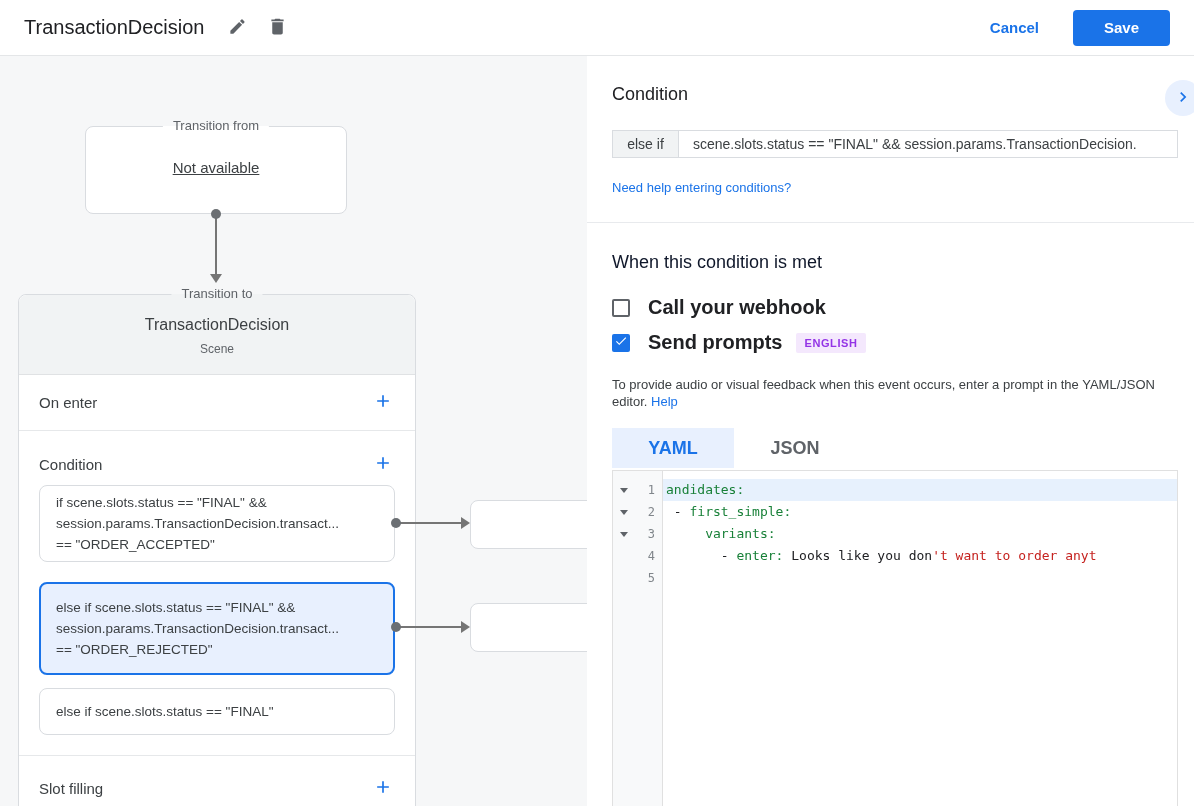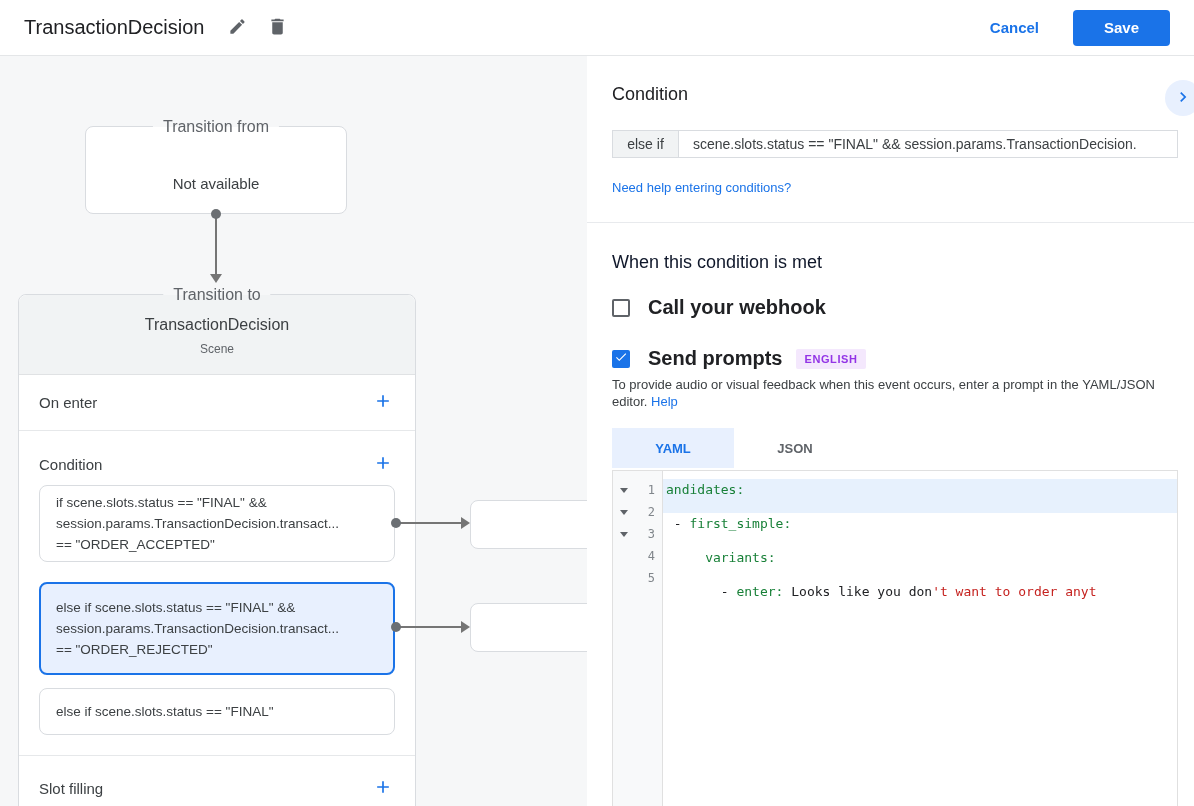--- a/index.html
+++ b/index.html
@@ -15,27 +15,27 @@
               display:flex; align-items:center; justify-content:center; margin-right:14px; }
   .icon-btn svg { fill:#5f6368; }
   .cancel-btn { margin-left:auto; background:transparent; border:none; color:#1a73e8; font-size:15px;
                 font-weight:bold; cursor:pointer; margin-right:34px; font-family:inherit; }
   .save-btn { width:97px; height:36px; background:#1a73e8; color:#fff; border:none; border-radius:4px;
               font-size:15px; font-weight:bold; cursor:pointer; font-family:inherit; }
 
   
   .canvas { position:absolute; left:0; top:56px; right:0; bottom:0; background:#f6f7f8; z-index:1; }
   .flow-box { position:absolute; background:#fff; border:1px solid #d9dce0; border-radius:8px; }
-  .box-legend { position:absolute; top:-9px; left:50%; transform:translateX(-50%); font-size:16px;
+  .box-legend { position:absolute; top:-9px; left:50%; transform:translateX(-50%); font-size:13px;
                 color:#5f6368; padding:0 10px; white-space:nowrap;
                 background:linear-gradient(to bottom, #f6f7f8 52%, #ffffff 52%); }
   .box-legend.on-gray { background:linear-gradient(to bottom, #f6f7f8 52%, #f1f3f4 52%); }
 
   .tfrom { left:85px; top:70px; width:262px; height:88px; }
-  .tfrom-content { position:absolute; left:0; right:0; top:48px; text-align:center; font-size:15px; color:#3c4043; }
+  .tfrom-content { position:absolute; left:0; right:0; top:32px; text-align:center; font-size:15px; color:#3c4043;text-decoration:underline; }
 
   .conn-dot { position:absolute; width:10px; height:10px; border-radius:50%; background:#6b6f73; z-index:3; }
   .conn-vline { position:absolute; width:2px; background:#757575; z-index:2; }
   .conn-hline { position:absolute; height:2px; background:#757575; z-index:2; }
   .arrow-down { position:absolute; width:0; height:0; border-left:6px solid transparent;
                 border-right:6px solid transparent; border-top:9px solid #757575; z-index:2; }
   .arrow-right { position:absolute; width:0; height:0; border-top:6px solid transparent;
                  border-bottom:6px solid transparent; border-left:9px solid #757575; z-index:2; }
 
   .tto { left:18px; top:238px; width:398px; height:600px; }
@@ -80,34 +80,34 @@
   .checkbox { width:18px; height:18px; border:2px solid #5f6368; border-radius:2px; background:#fff;
               flex:none; cursor:pointer; }
   .checkbox.checked { border:none; background:#1a73e8; display:flex; align-items:center; justify-content:center; }
   .check-label { margin-left:18px; font-size:20px; font-weight:bold; color:#202124; }
   .lang-badge { margin-left:14px; background:#f4e8fd; color:#9334e6; font-size:11px; font-weight:bold;
                 letter-spacing:0.6px; padding:4px 8px; border-radius:2px; }
   .helper { position:absolute; left:25px; top:320px; width:562px; font-size:13px; line-height:17px; color:#3c4043; }
   .helper .link { color:#1a73e8; cursor:pointer; }
   .tabs { position:absolute; left:25px; top:372px; display:flex; }
   .tab { width:122px; height:40px; display:flex; align-items:center; justify-content:center;
-         font-size:13px; font-weight:bold; color:#5f6368; cursor:pointer; background:transparent; border:none; font-family:inherit; }
+         font-size:18px; font-weight:bold; color:#5f6368; cursor:pointer; background:transparent; border:none; font-family:inherit; }
   .tab.active { background:#e8f0fe; color:#1a73e8; }
 
   
   .editor { position:absolute; left:25px; top:414px; width:566px; height:336px; background:#fff;
             border:1px solid #e0e0e0; border-bottom:none; display:flex; }
   .gutter { width:50px; flex:none; background:#f8f9fa; border-right:1px solid #e0e0e0; padding-top:8px; }
   .gutter-row { height:22px; display:flex; align-items:center; }
   .fold-caret { width:0; height:0; border-left:4px solid transparent; border-right:4px solid transparent;
                 border-top:5px solid #5f6368; margin-left:7px; cursor:pointer; }
   .fold-caret.blank { visibility:hidden; }
   .lnum { margin-left:auto; padding-right:7px; font-family:"DejaVu Sans Mono", monospace; font-size:12px; color:#80868b; }
   .code { flex:1; padding-top:8px; overflow:hidden; cursor:text; }
-  .code-line { height:34px; line-height:22px; font-family:"DejaVu Sans Mono", monospace; font-size:13px;
+  .code-line { height:22px; line-height:22px; font-family:"DejaVu Sans Mono", monospace; font-size:13px;
                white-space:pre; padding-left:3px; }
   .code-line.active { background:#e7f1fd; }
   .tok-key { color:#188038; }
   .tok-plain { color:#202124; }
   .tok-string { color:#c5221f; }
 </style>
 </head>
 <body>
 
 <div id="root">
@@ -230,21 +230,21 @@
 
     <div class="panel-divider"></div>
 
     <div class="when-title">When this condition is met</div>
 
     <div class="check-row" style="top:240px;">
       <div class="checkbox"></div>
       <div class="check-label">Call your webhook</div>
     </div>
 
-    <div class="check-row" style="top:291px;text-align:center;">
+    <div class="check-row" style="top:275px;text-align:center;">
       <div class="checkbox checked">
         <span>
           <svg width="14" height="14" viewBox="0 0 24 24" fill="#ffffff">
               <path d="M9 16.17L4.83 12l-1.42 1.41L9 19 21 7l-1.41-1.41z"></path>
             </svg>
         </span>
       </div>
       <div class="check-label">Send prompts</div>
       <div class="lang-badge">ENGLISH</div>
     </div>

